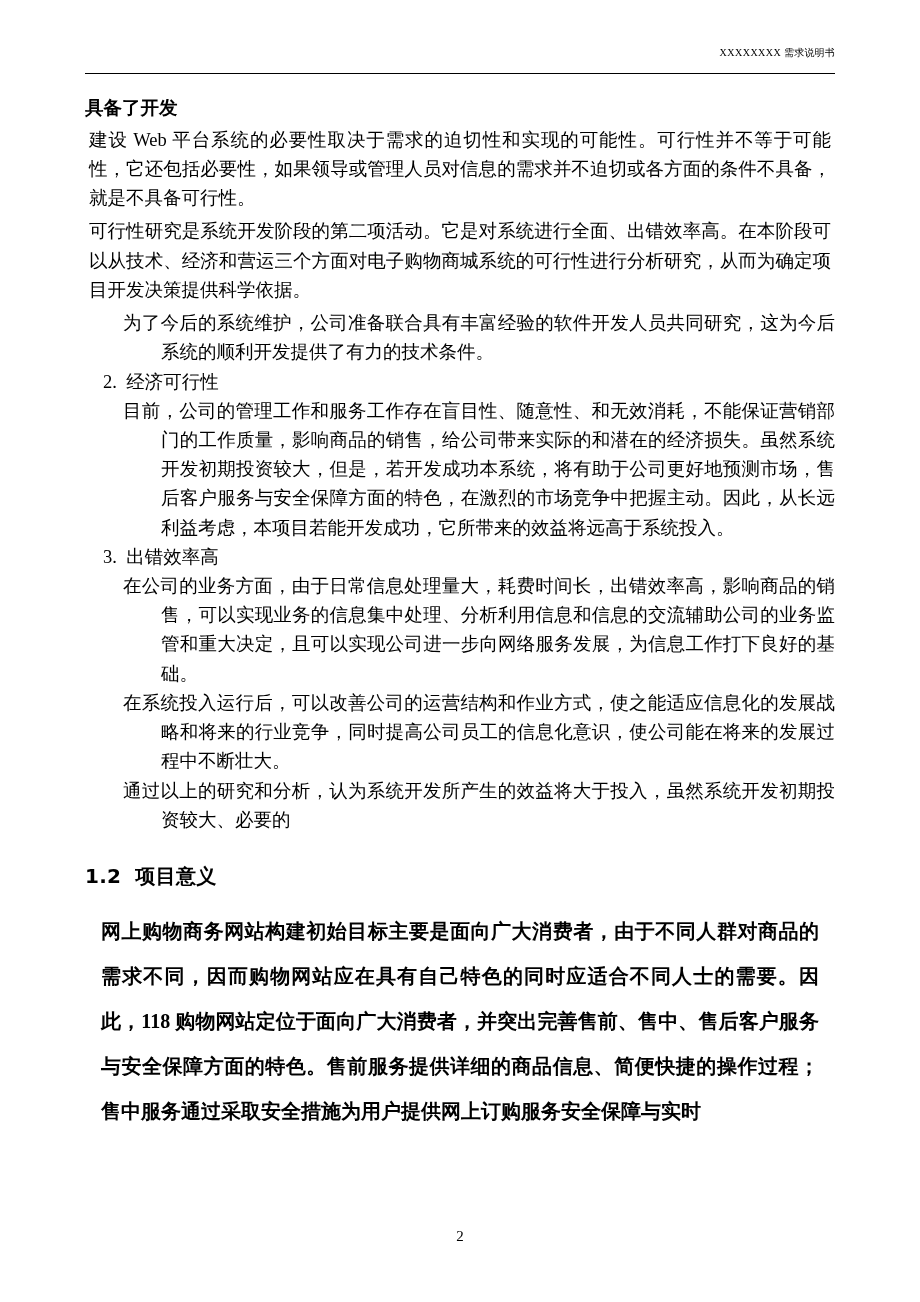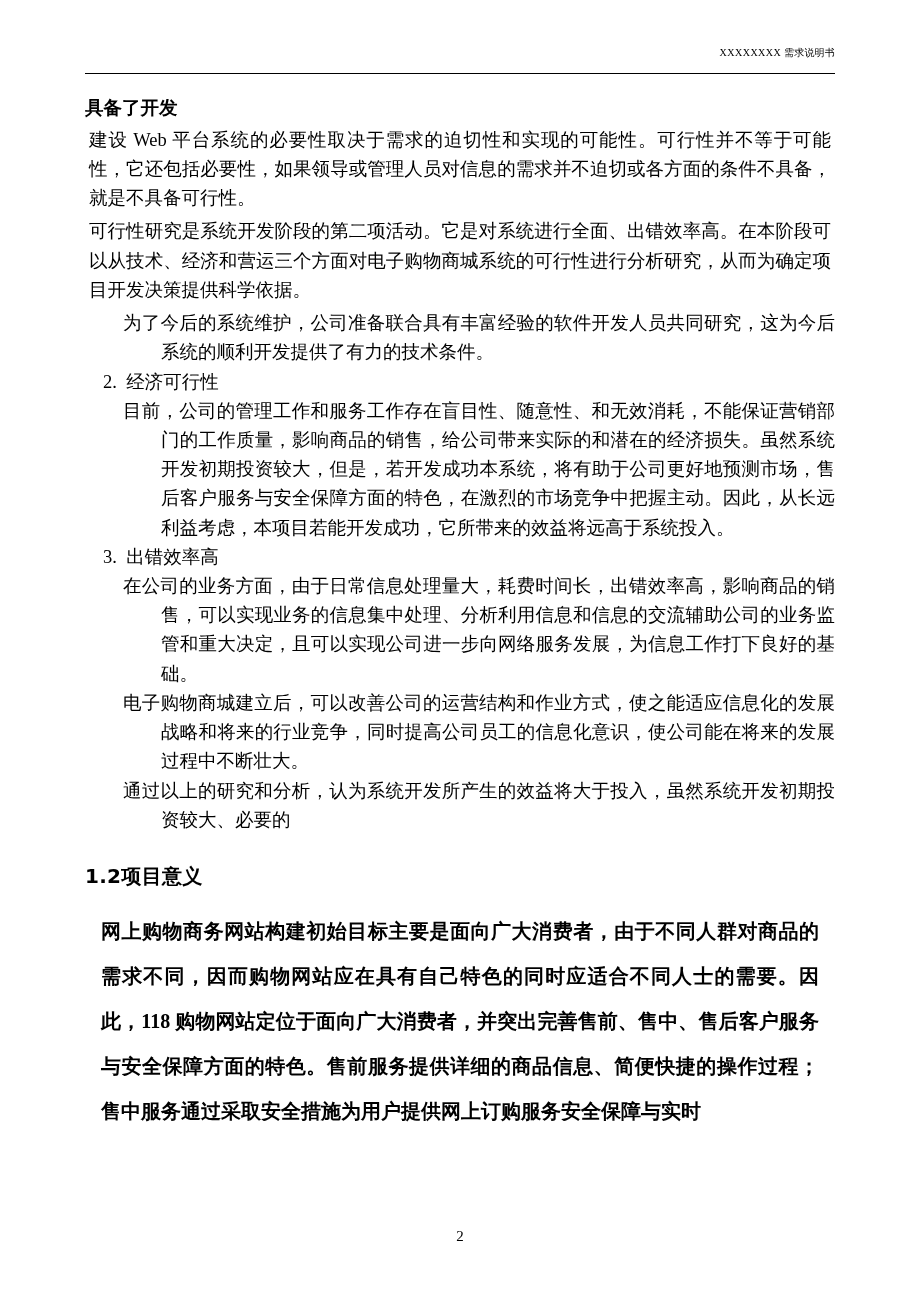--- a/index.html
+++ b/index.html
@@ -104,20 +104,21 @@
   }
   
   .section-head {
     margin: 26px 0 12px 0;
     font-family: "DejaVu Sans", "Liberation Sans", sans-serif;
     font-size: 20px;
     font-weight: bold;
     letter-spacing: 0.3px;
   }
   .section-head .secnum {
+    margin-right: 14px;
   }
   
   .loose {
     font-size: 20px;
     line-height: 2.25;
     text-align: justify;
     text-justify: inter-ideograph;
     margin: 16px;
     font-weight: bold;
   }
@@ -154,21 +155,21 @@
         <li>
           <p class="sub-para hang">为了今后的系统维护，公司准备联合具有丰富经验的软件开发人员共同研究，这为今后系统的顺利开发提供了有力的技术条件。</p>
         </li>
         <li>
           <p class="num-head"><span class="nm">2.</span>&nbsp;&nbsp;<span>经济可行性</span></p>
           <p class="sub-para hang">目前，公司的管理工作和服务工作存在盲目性、随意性、和无效消耗，不能保证营销部门的工作质量，影响商品的销售，给公司带来实际的和潜在的经济损失。虽然系统开发初期投资较大，但是，若开发成功本系统，将有助于公司更好地预测市场，售后客户服务与安全保障方面的特色，在激烈的市场竞争中把握主动。因此，从长远利益考虑，本项目若能开发成功，它所带来的效益将远高于系统投入。</p>
         </li>
         <li>
           <p class="num-head"><span class="nm">3.</span>&nbsp;&nbsp;<span>出错效率高</span></p>
           <p class="sub-para hang">在公司的业务方面，由于日常信息处理量大，耗费时间长，出错效率高，影响商品的销售，可以实现业务的信息集中处理、分析利用信息和信息的交流辅助公司的业务监管和重大决定，且可以实现公司进一步向网络服务发展，为信息工作打下良好的基础。</p>
-          <p class="sub-para hang">电子购物商城建立后，可以改善公司的运营结构和作业方式，使之能适应信息化的发展战略和将来的行业竞争，同时提高公司员工的信息化意识，使公司能在将来的发展过程中不断壮大。</p>
+          <p class="sub-para hang">在系统投入运行后，可以改善公司的运营结构和作业方式，使之能适应信息化的发展战略和将来的行业竞争，同时提高公司员工的信息化意识，使公司能在将来的发展过程中不断壮大。</p>
           <p class="sub-para hang">通过以上的研究和分析，认为系统开发所产生的效益将大于投入，虽然系统开发初期投资较大、必要的</p>
         </li>
       </ol>
 
       <div class="section-head"><span class="secnum">1.2</span><span>项目意义</span></div>
 
       <p class="loose">网上购物商务网站构建初始目标主要是面向广大消费者，由于不同人群对商品的需求不同，因而购物网站应在具有自己特色的同时应适合不同人士的需要。因此，118 购物网站定位于面向广大消费者，并突出完善售前、售中、售后客户服务与安全保障方面的特色。售前服务提供详细的商品信息、简便快捷的操作过程；售中服务通过采取安全措施为用户提供网上订购服务安全保障与实时</p>
 
     </div>
   </div>

